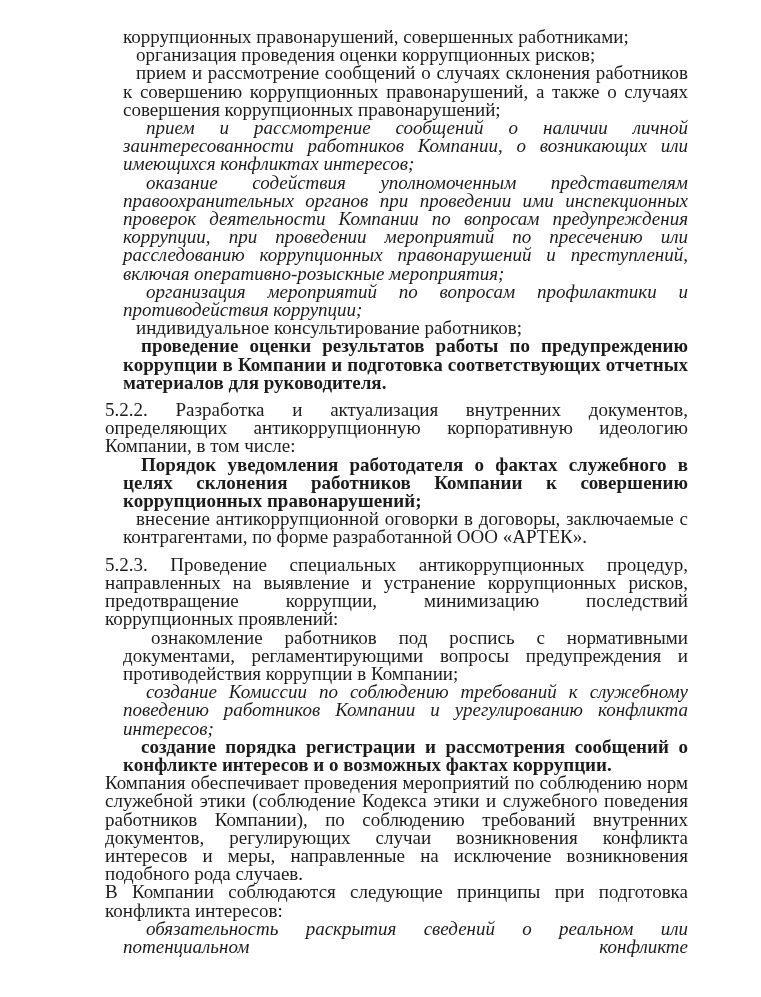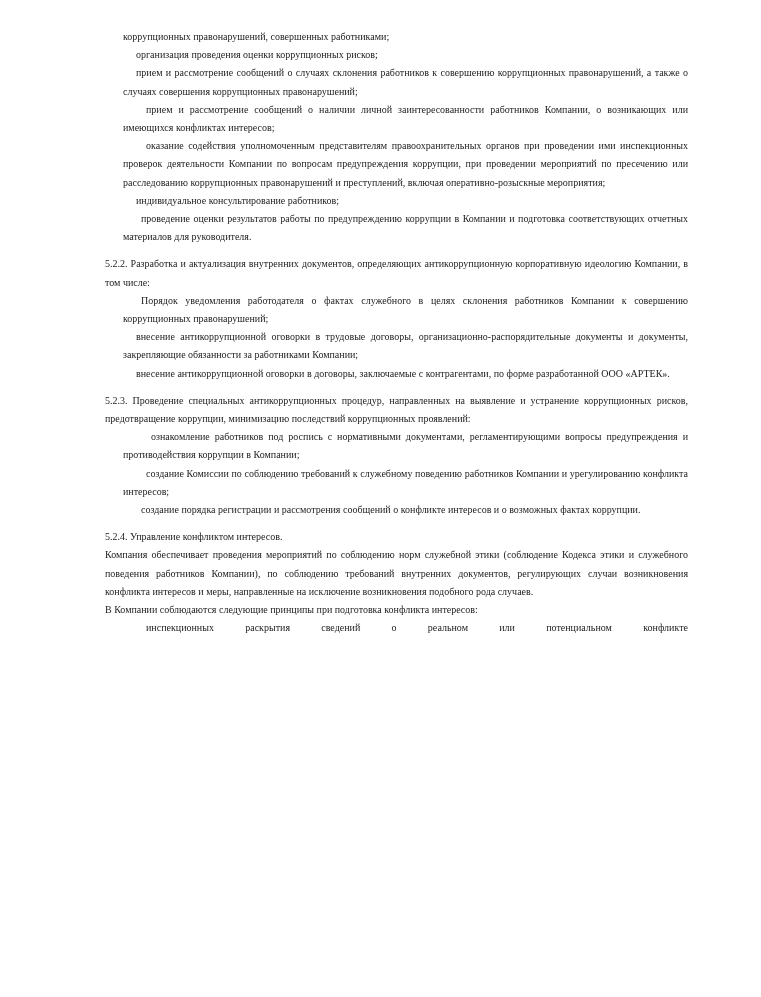--- a/index.html
+++ b/index.html
@@ -7,67 +7,66 @@
     padding: 0;
     background: #ffffff;
   }
   .page {
     position: relative;
     width: 761px;
     height: 997px;
     background: #ffffff;
     color: #1c1c1c;
     font-family: "Liberation Serif", "DejaVu Serif", serif;
-    font-size: 10px;
+    font-size: 19px;
     line-height: 18.2px;
     overflow: hidden;
   }
   .content {
     position: absolute;
     left: 105px;
     top: 28px;
     width: 583px;
     text-align: justify;
   }
   .p { margin: 0; }
   .h {
     margin: 9px 0 0 0;
     font-weight: normal;
     text-align: justify;
   }
   .in-list { margin-left: 18px; }
   .ind-s  { text-indent: 13px; }
-  .ind-m  { text-indent: 18px; }
-  .ind-l  { text-indent: 23px; }
+  .ind-m  { text-indent: 18px; font-weight: bold; }
+  .ind-l  { text-indent: 23px; font-style: italic; }
   .ind-xl { text-indent: 28px; }
   .cut { text-align-last: justify; }
 </style>
 </head>
 <body>
 
 <div class="page">
   <div class="content">
 
     <p class="p in-list">коррупционных правонарушений, совершенных работниками;</p>
     <p class="p in-list ind-s">организация проведения оценки коррупционных рисков;</p>
     <p class="p in-list ind-s">прием и рассмотрение сообщений о случаях склонения работников к совершению коррупционных правонарушений, а также о случаях совершения коррупционных правонарушений;</p>
     <p class="p in-list ind-l">прием и рассмотрение сообщений о наличии личной заинтересованности работников Компании, о возникающих или имеющихся конфликтах интересов;</p>
     <p class="p in-list ind-l">оказание содействия уполномоченным представителям правоохранительных органов при проведении ими инспекционных проверок деятельности Компании по вопросам предупреждения коррупции, при проведении мероприятий по пресечению или расследованию коррупционных правонарушений и преступлений, включая оперативно-розыскные мероприятия;</p>
+    <p class="p in-list ind-l">организация мероприятий по вопросам профилактики и противодействия коррупции;</p>
     <p class="p in-list ind-s">индивидуальное консультирование работников;</p>
     <p class="p in-list ind-m">проведение оценки результатов работы по предупреждению коррупции в Компании и подготовка соответствующих отчетных материалов для руководителя.</p>
 
     <p class="h">5.2.2. Разработка и актуализация внутренних документов, определяющих антикоррупционную корпоративную идеологию Компании, в том числе:</p>
     <p class="p in-list ind-m">Порядок уведомления работодателя о фактах служебного в целях склонения работников Компании к совершению коррупционных правонарушений;</p>
-    <p class="p in-list ind-s">внесение антикоррупционной оговорки в трудовые договоры, организационно-распорядительные документы и документы, закрепляющие обязанности за работниками Компании;</p>
     <p class="p in-list ind-s">внесение антикоррупционной оговорки в договоры, заключаемые с контрагентами, по форме разработанной ООО «АРТЕК».</p>
 
     <p class="h">5.2.3. Проведение специальных антикоррупционных процедур, направленных на выявление и устранение коррупционных рисков, предотвращение коррупции, минимизацию последствий коррупционных проявлений:</p>
     <p class="p in-list ind-xl">ознакомление работников под роспись с нормативными документами, регламентирующими вопросы предупреждения и противодействия коррупции в Компании;</p>
     <p class="p in-list ind-l">создание Комиссии по соблюдению требований к служебному поведению работников Компании и урегулированию конфликта интересов;</p>
     <p class="p in-list ind-m">создание порядка регистрации и рассмотрения сообщений о конфликте интересов и о возможных фактах коррупции.</p>
 
-    <p class="h">5.2.4. Управление конфликтом интересов.</p>
     <p class="p">Компания обеспечивает проведения мероприятий по соблюдению норм служебной этики (соблюдение Кодекса этики и служебного поведения работников Компании), по соблюдению требований внутренних документов, регулирующих случаи возникновения конфликта интересов и меры, направленные на исключение возникновения подобного рода случаев.</p>
     <p class="p">В Компании соблюдаются следующие принципы при подготовка конфликта интересов:</p>
-    <p class="p in-list ind-l cut">инспекционных раскрытия сведений о реальном или потенциальном конфликте</p>
+    <p class="p in-list ind-l cut">обязательность раскрытия сведений о реальном или потенциальном конфликте</p>
 
   </div>
 </div>
 
 </body></html>

